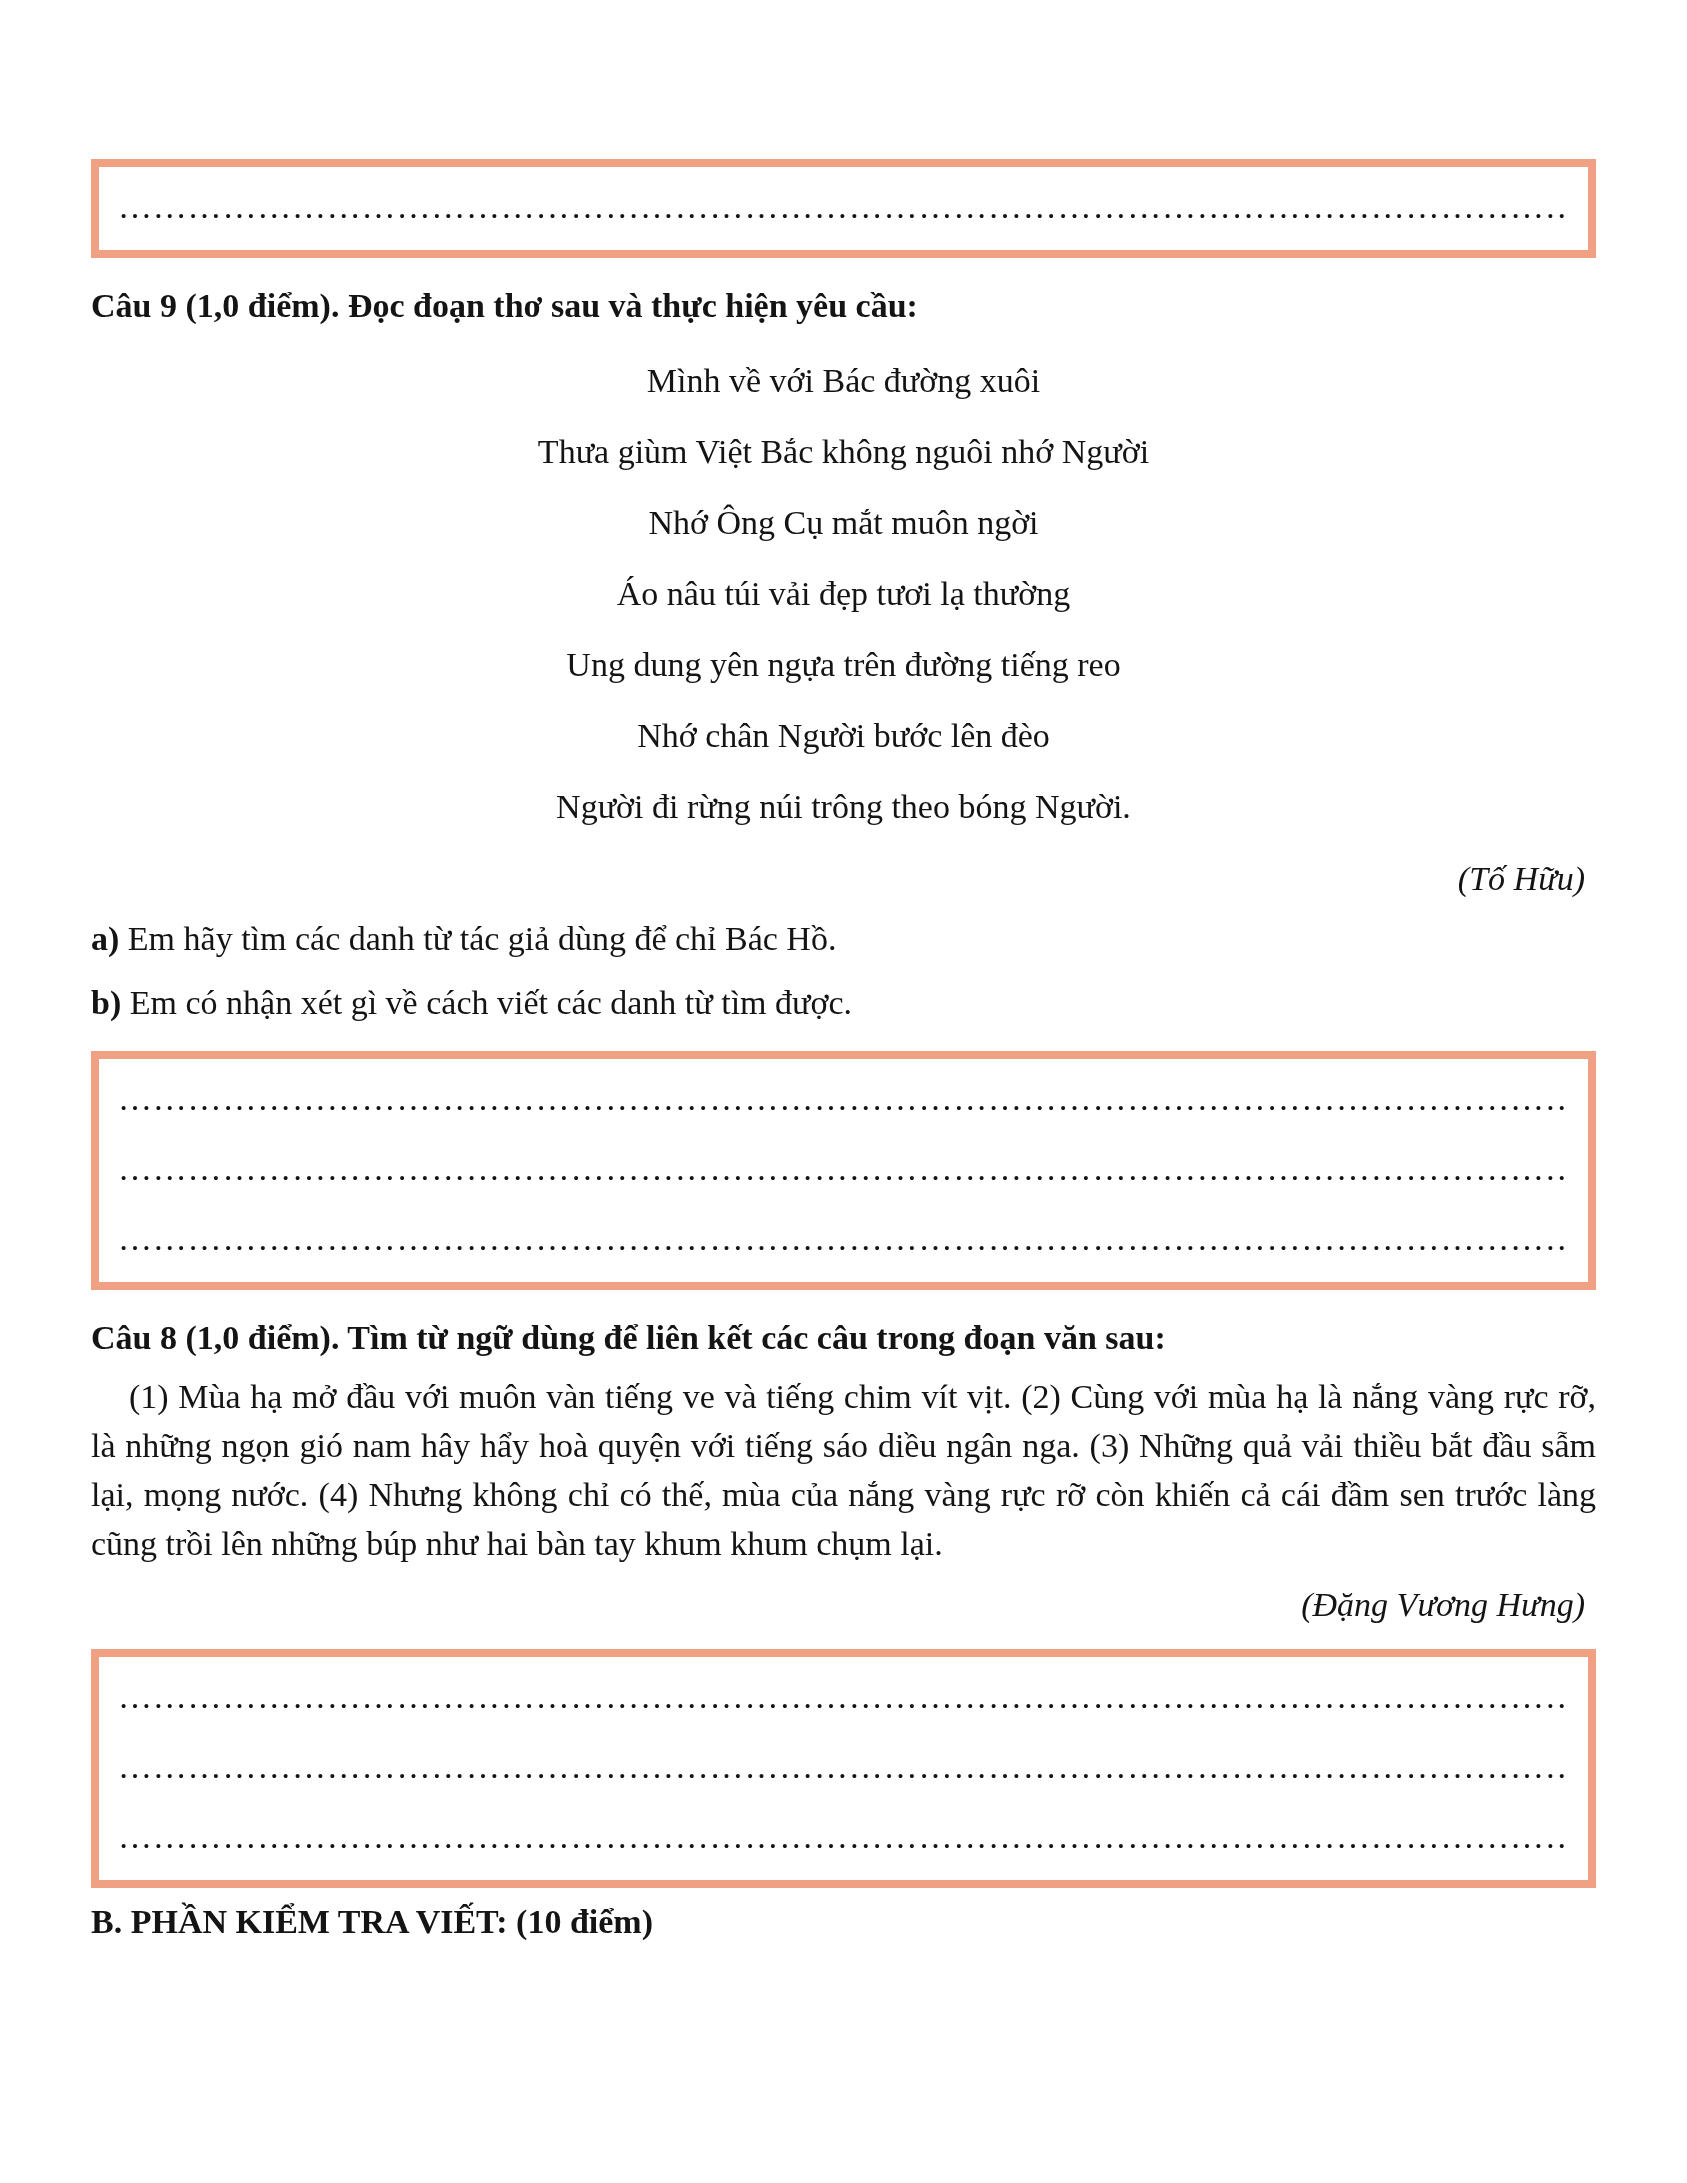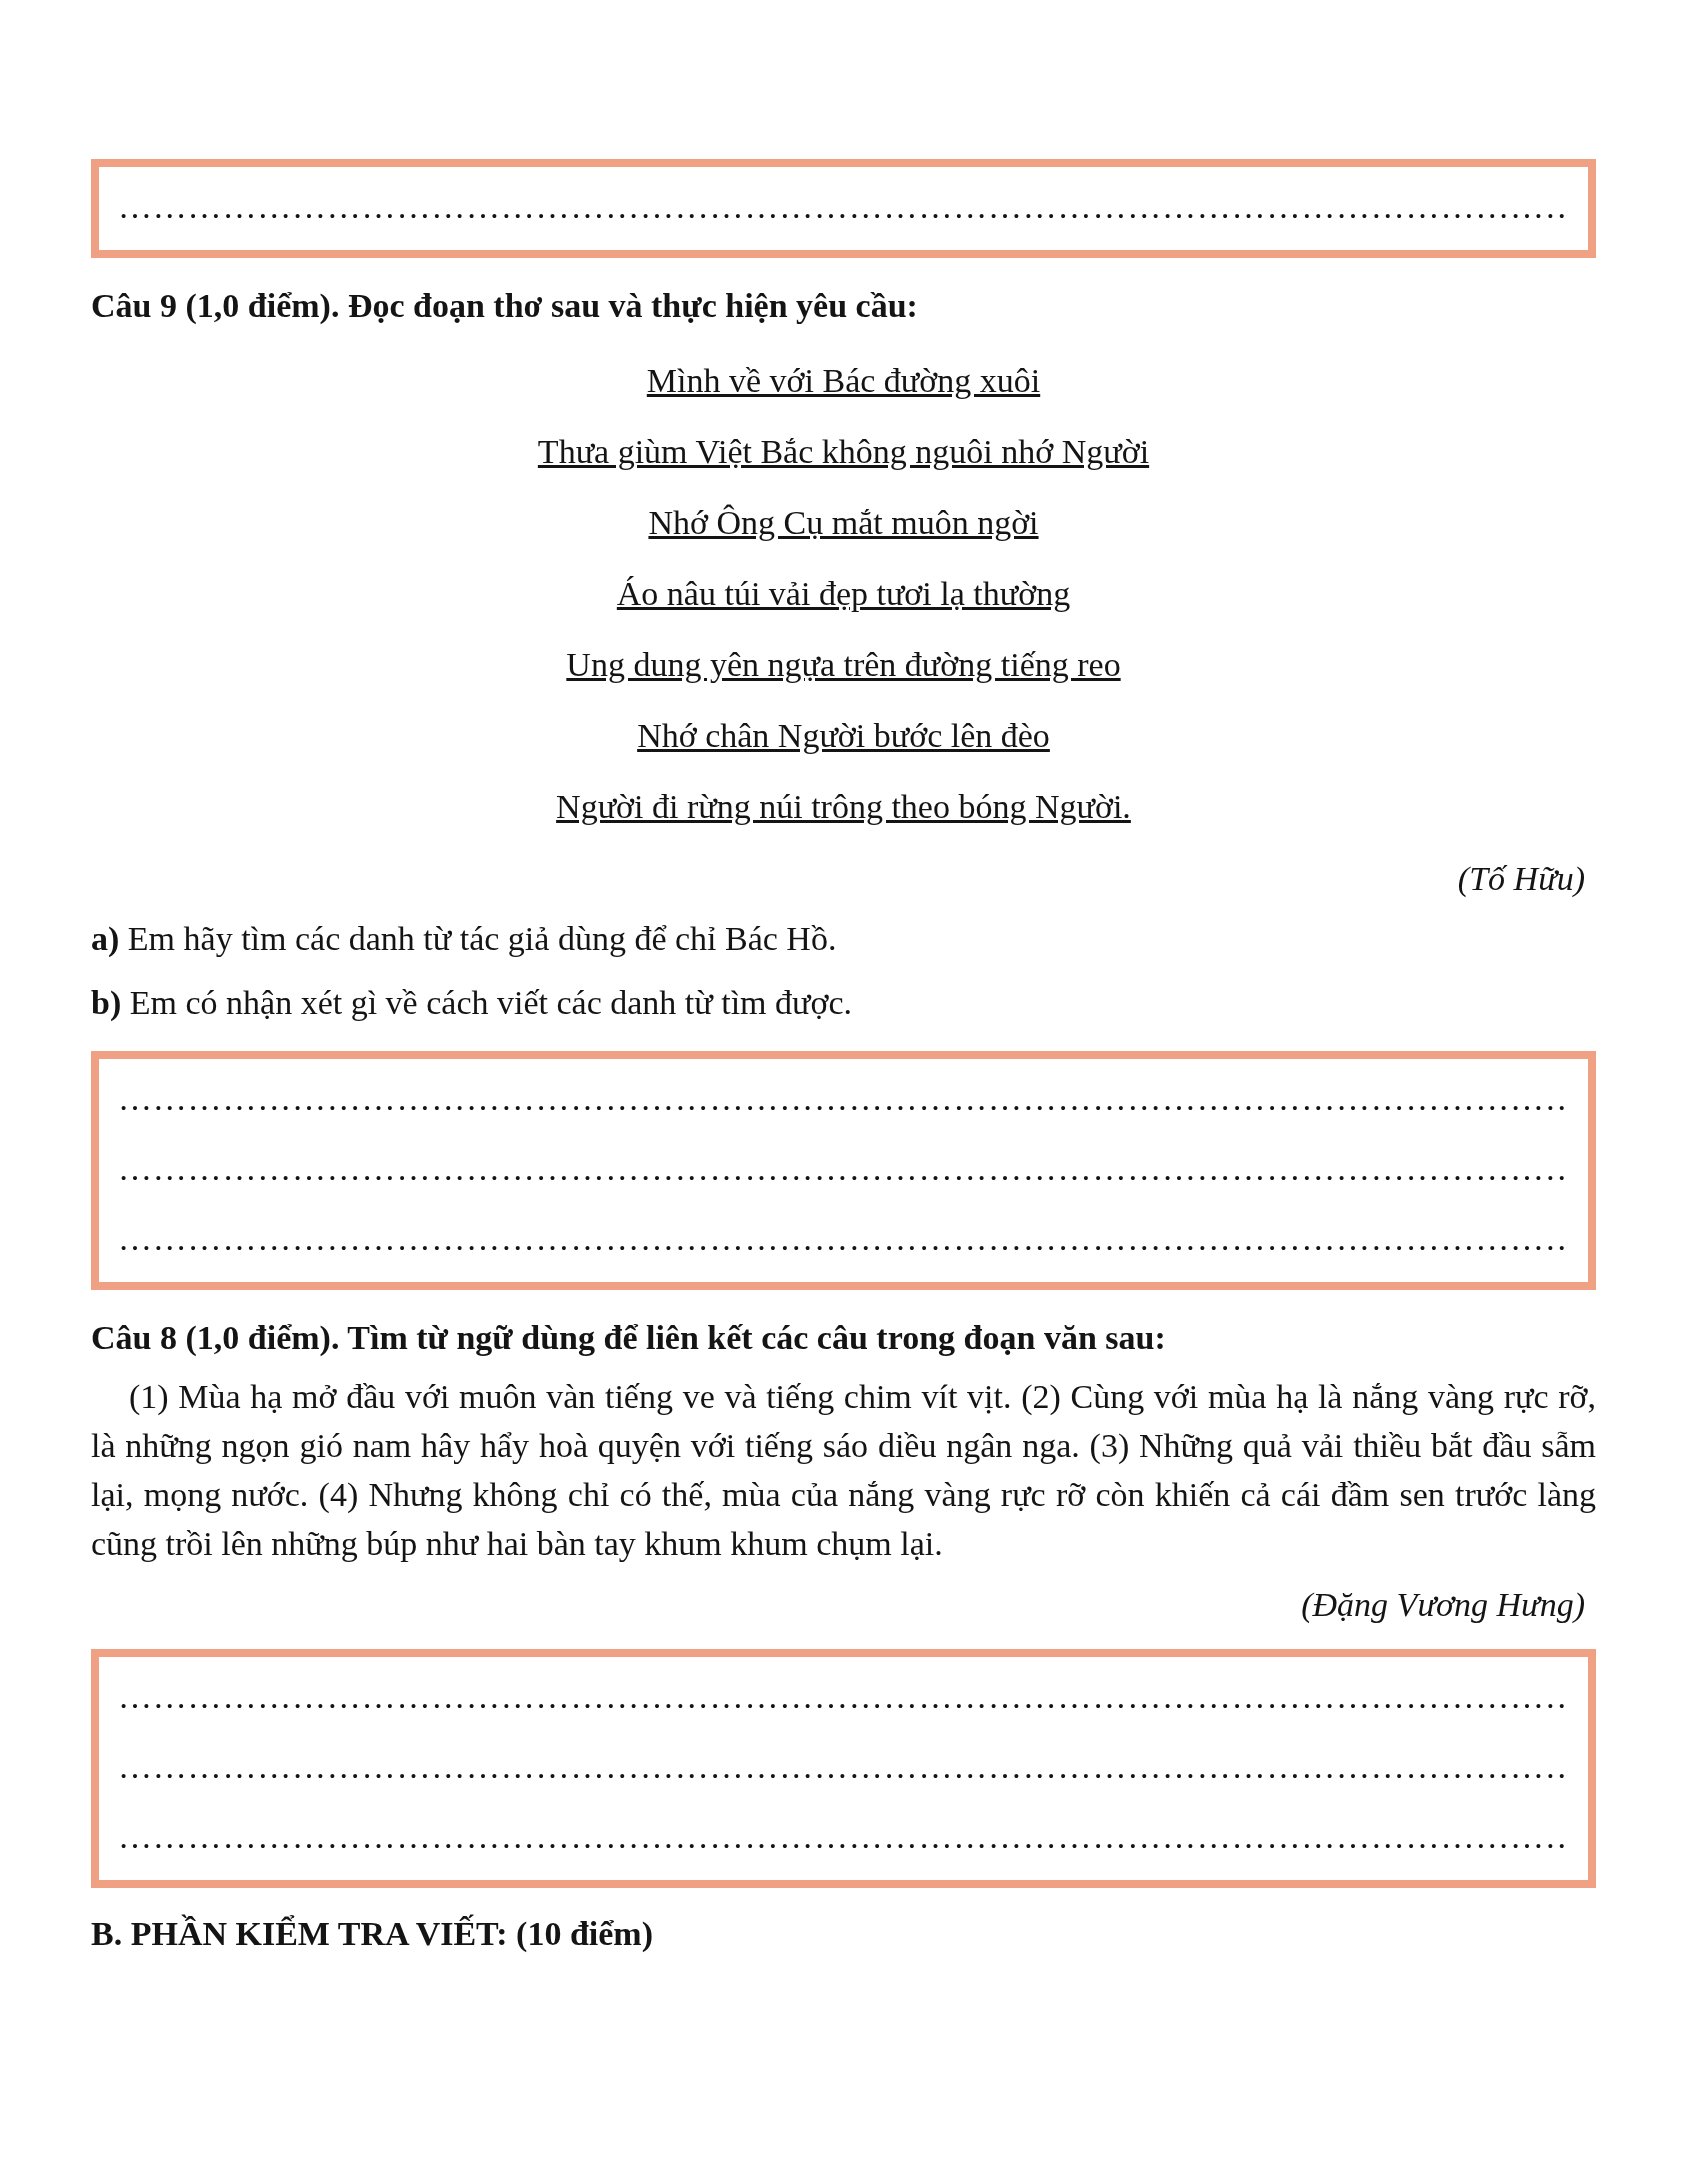--- a/index.html
+++ b/index.html
@@ -32,21 +32,20 @@
     font-weight: bold;
     line-height: 51px;
     margin-top: 22px;
   }
   .poem {
     text-align: center;
     margin-top: 14.3px;
   }
   .poem-line {
     line-height: 71px;
-    text-decoration: underline;
   }
   .attribution {
     text-align: right;
     line-height: 57px;
     padding-right: 11px;
     margin-top: 8px;
     font-style: italic;
   }
   .qa-line {
     line-height: 64px;
@@ -55,21 +54,21 @@
   .box-gap-top { margin-top: 16px; }
   .paragraph {
     text-align: justify;
     text-indent: 38px;
     line-height: 49px;
     margin-top: 9.5px;
   }
   .footer-heading {
     font-weight: bold;
     line-height: 51px;
-    margin-top: 20px;
+    margin-top: 8px;
   }
 </style>
 </head>
 <body>
 
 <div class="page">
 
   <div class="answer-box">
     <div class="dots-line">………………………………………………………………………………………………………………………………………………………………………………………………...</div>
   </div>

